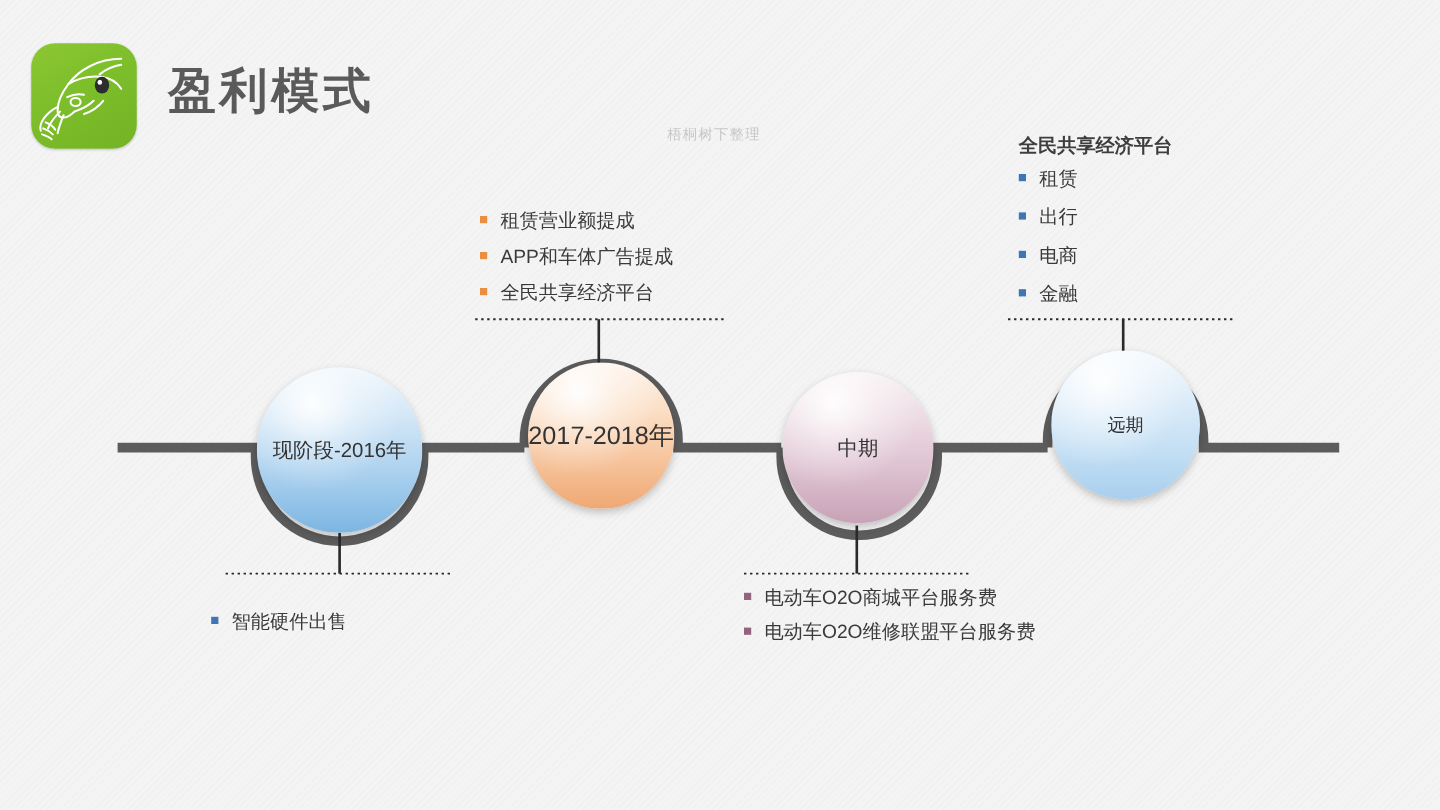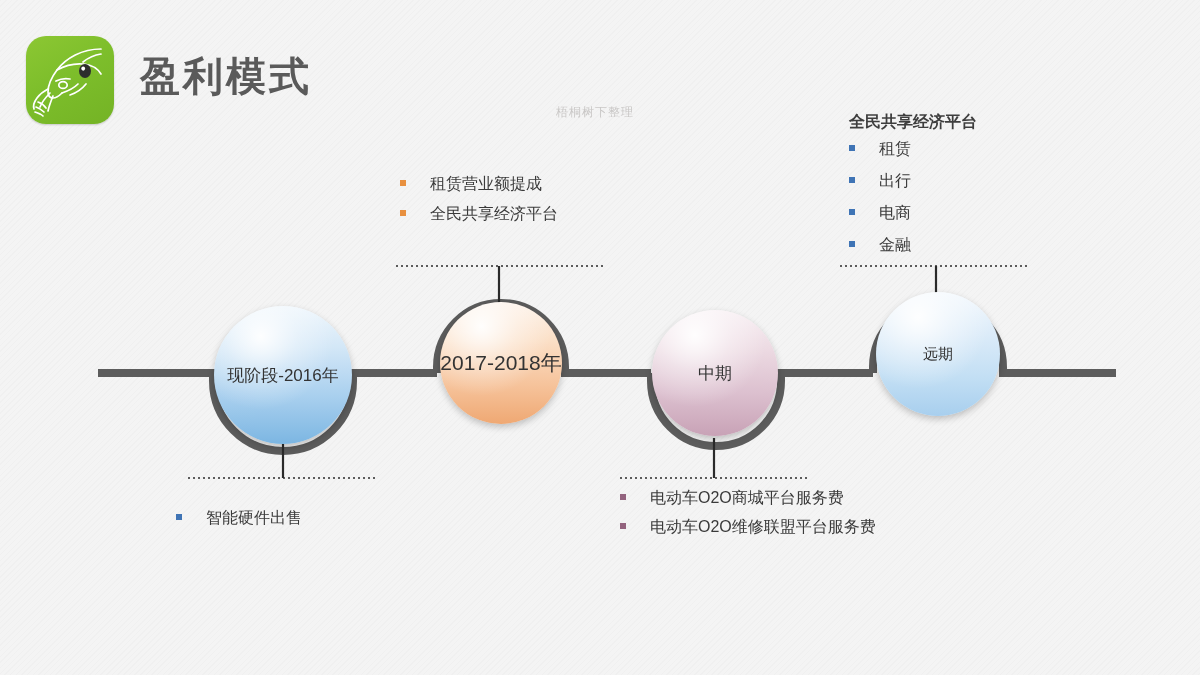--- a/index.html
+++ b/index.html
@@ -82,21 +82,20 @@
   
   .callout{position:absolute;}
   .callout .hdr{
     font-size:16px;color:#3e3e3e;font-weight:bold;white-space:nowrap;margin-bottom:6px;
   }
   .callout ul{list-style:none;margin:0;padding:0;}
   .callout li{
     display:flex;align-items:baseline;
     font-size:16px;color:#3a3a3a;white-space:nowrap;
     margin-bottom:9px;
-    gap:13px;
   }
   .callout li .bul{
     width:6px;height:6px;flex:0 0 6px;margin-right:11px;position:relative;top:-3px;
   }
   .b-orange .bul{background:#e8903f;}
   .b-blue   .bul{background:#3f74b5;}
   .b-purple .bul{background:#93637e;}
 
   .c-top-left{left:400px;top:174px;}
   .c-top-right{left:849px;top:112px;}
@@ -177,20 +176,24 @@
 </div>
 
 <div class="callout c-top-left b-orange">
   <ul>
     <li>
       <i class="bul"></i>
       <span>租赁营业额提成</span>
     </li>
     <li>
       <i class="bul"></i>
+      <span>APP和车体广告提成</span>
+    </li>
+    <li>
+      <i class="bul"></i>
       <span>全民共享经济平台</span>
     </li>
   </ul>
 </div>
 
 <div class="callout c-top-right b-blue">
   <div class="hdr">全民共享经济平台</div>
   <ul>
     <li>
       <i class="bul"></i>

